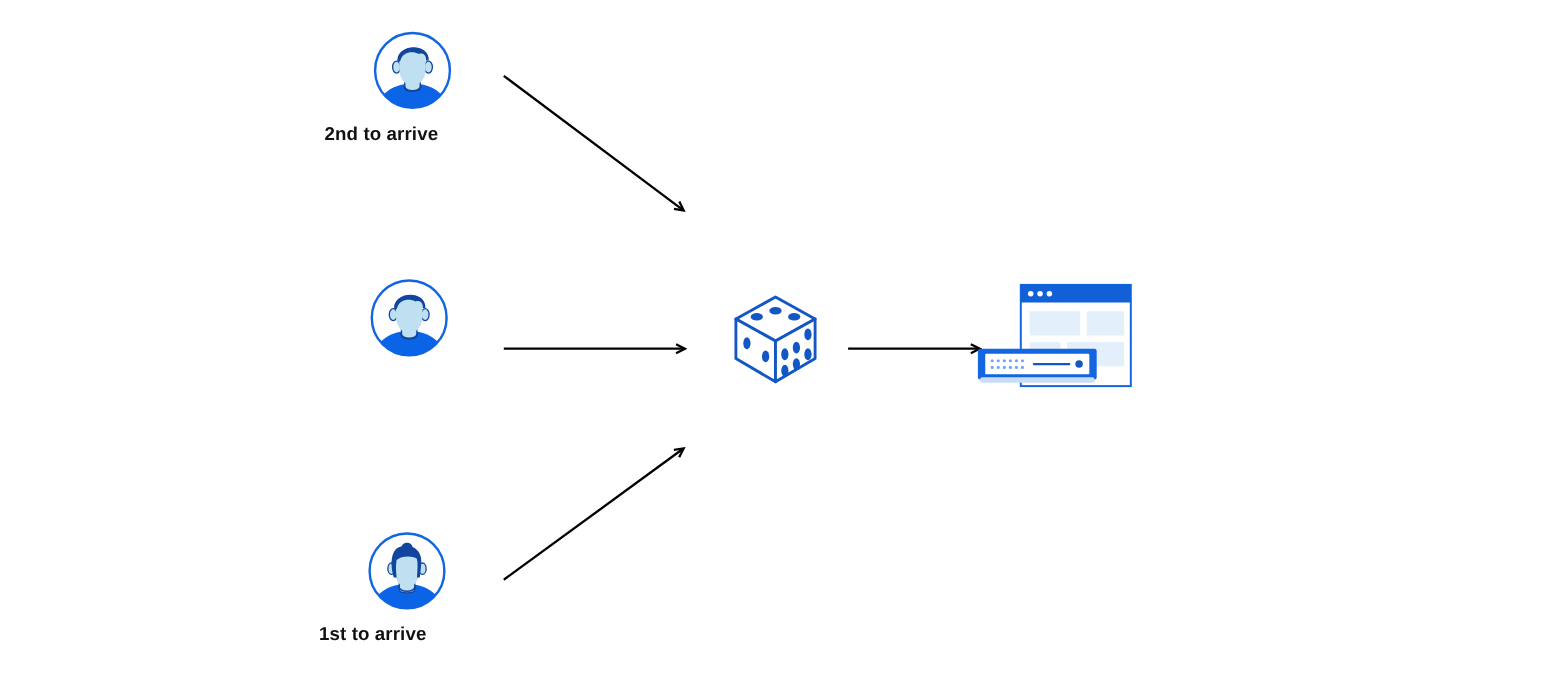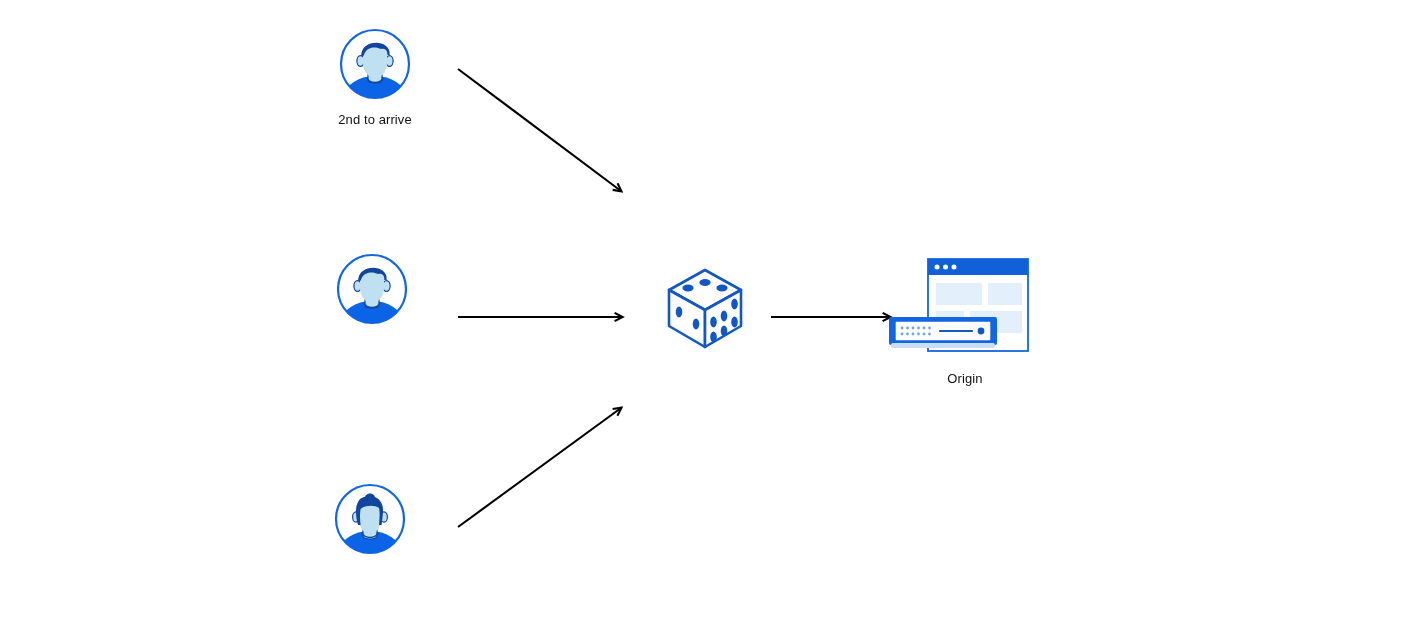--- a/index.html
+++ b/index.html
@@ -22,26 +22,26 @@
     position: absolute;
   }
   .avatar-node { width: 160px; }
   .avatar-wrap {
     width: 76px;
     height: 76px;
     margin: 0 auto;
     display: block;
   }
   .node-label {
-    text-align: center;
-    font-size: 13px;
+    font-size: 17px;
     color: #111111;
     font-family: "Liberation Sans", sans-serif;
     letter-spacing: 0.1px;
     white-space: nowrap;
+    font-weight: bold;
   }
   .avatar-label { margin-top: 10px; }
   #dice-node { left: 660px; top: 262px; width: 90px; height: 90px; }
   #origin-node { left: 880px; top: 255px; width: 170px; }
   .origin-stack {
     position: relative;
     width: 170px;
     height: 110px;
   }
   .origin-label {
@@ -145,20 +145,21 @@
           <path d="M30 52 C33 58 43 58 46 52" fill="none" stroke="#12459e" stroke-width="1.4"></path>
           <ellipse cx="24" cy="36" rx="3.4" ry="5.2" fill="#bfe0f0" stroke="#12459e" stroke-width="1.2"></ellipse>
           <ellipse cx="52" cy="36" rx="3.4" ry="5.2" fill="#bfe0f0" stroke="#12459e" stroke-width="1.2"></ellipse>
           <path d="M27 27 C27 17 49 17 49 27 L49 38 C49 48 43 53 38 53 C33 53 27 48 27 38 Z" fill="#bfe0f0"></path>
 
           <path d="M26 44 C22 30 24 18 32 16 C40 13 52 17 51 31 C50.6 36 50 41 49.6 44 L47 44 C47.6 37 48 31 47 27 C43 24 33 24 28.6 28 C27.6 33 28 39 28.6 44 Z" fill="#12459e"></path>
           <path d="M33 17 C33 11 43 11 43 17 C43 20 39 22 38 22 C37 22 33 20 33 17 Z" fill="#12459e"></path>
         </g>
       </svg>
     </span>
+    <div class="node-label avatar-label">1st to arrive</div>
   </div>
 
   <div class="node" id="dice-node">
     <span>
       <svg width="90" height="90" viewBox="0 0 90 90">
 
         <g stroke="#1257c4" stroke-width="2.6" stroke-linejoin="round" fill="#ffffff">
           <path d="M45 8 L81 28 L45 48 L9 28 Z"></path>
           <path d="M9 28 L45 48 L45 85 L9 64 Z"></path>
           <path d="M81 28 L81 64 L45 85 L45 48 Z"></path>
@@ -217,16 +218,15 @@
             <circle cx="33" cy="79" r="1.4"></circle>
               <circle cx="38.5" cy="79" r="1.4"></circle>
             <circle cx="44" cy="79" r="1.4"></circle>
               <circle cx="49.5" cy="79" r="1.4"></circle>
           </g>
           <line x1="60" y1="76" x2="92" y2="76" stroke="#1257c4" stroke-width="2.2" stroke-linecap="round"></line>
           <circle cx="101" cy="76" r="3.4" fill="#1257c4"></circle>
         </g>
       </svg>
     </div>
-    <div class="node-label origin-label">Origin</div>
   </div>
 
 </div>
 
 </body></html>

